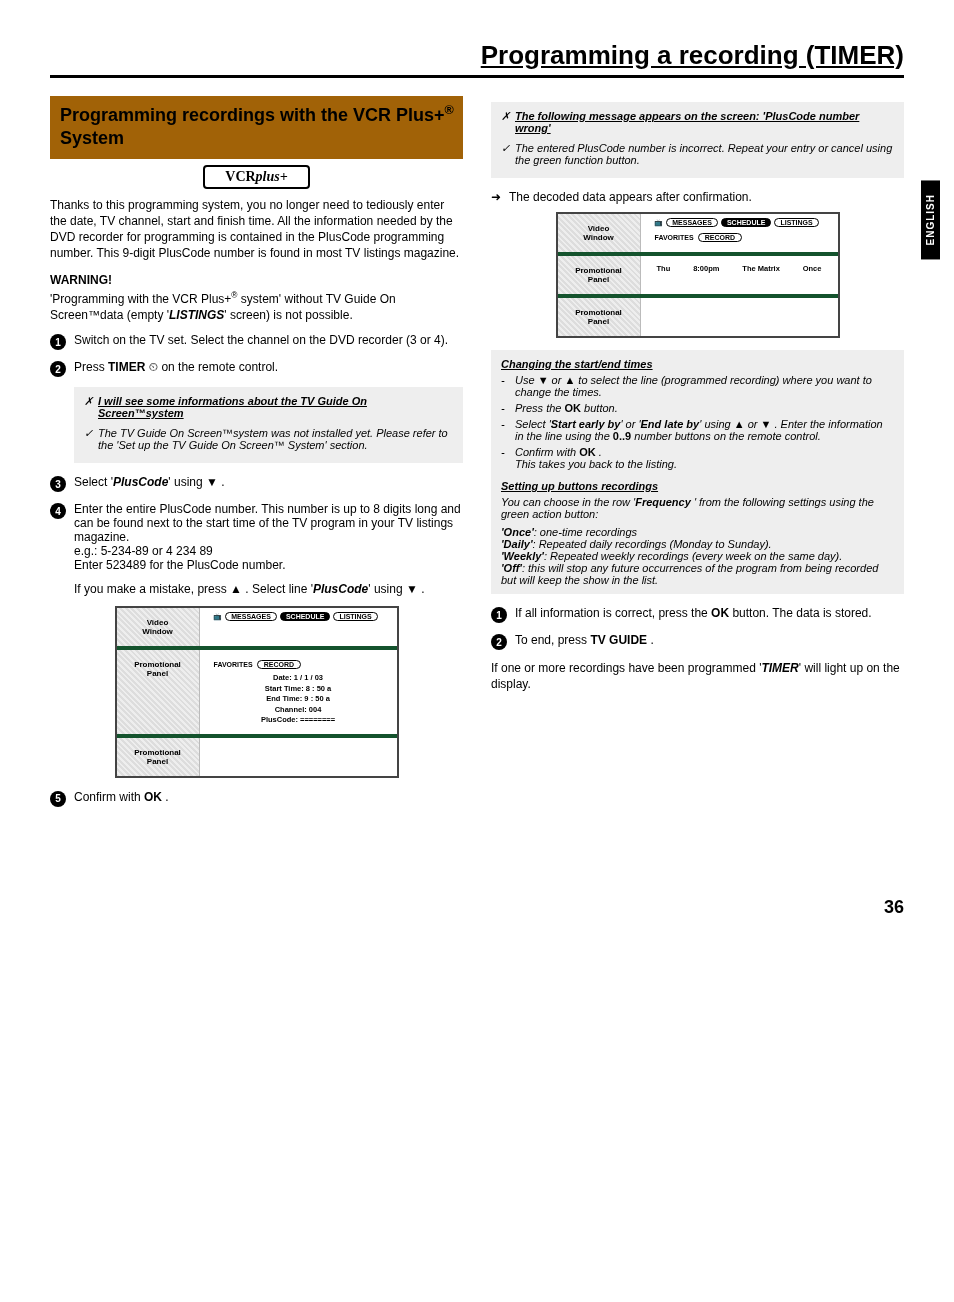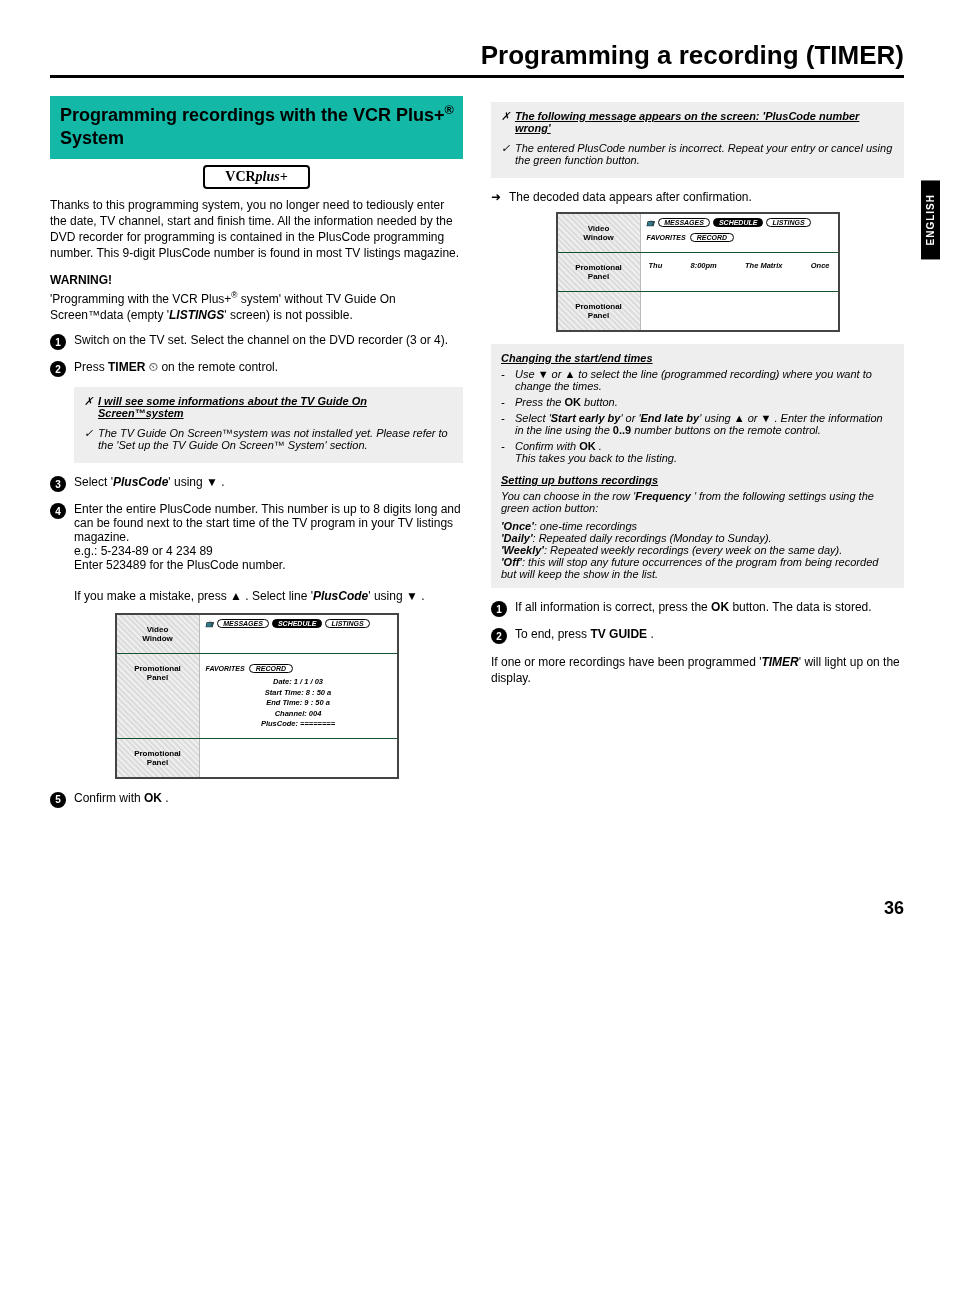--- a/index.html
+++ b/index.html
@@ -10,35 +10,36 @@
     padding: 40px 50px;
     width: 954px;
     box-sizing: border-box;
     position: relative;
   }
   .page-title {
     font-size: 26px;
     font-weight: bold;
     text-align: right;
     margin: 0 0 4px 0;
+    text-decoration: underline;
   }
   .title-rule {
     border: none;
     border-top: 3px solid #000;
     margin: 0 0 18px 0;
   }
   .columns {
     display: flex;
     gap: 28px;
   }
   .col {
     flex: 1;
   }
   .section-heading {
-    background: #14b8a6;
+    background: #a16207;
     padding: 6px 6px 8px 10px;
     font-size: 18px;
     font-weight: bold;
     line-height: 1.3;
     margin-bottom: 6px;
   }
   .sup { font-size: 0.7em; vertical-align: super; }
   .logo-row {
     text-align: center;
     margin: 2px 0 8px 0;
@@ -97,34 +98,33 @@
   }
   .gb-line { font-style: italic; margin-bottom: 4px; display: flex; }
   .gb-line .mark { flex: 0 0 14px; }
   .italic { font-style: italic; }
   .screen {
     margin: 8px auto 12px auto;
     width: 280px;
     border: 2px solid #444;
     background: #fff;
   }
-  .screen-row { display: flex; border-bottom: 1px solid #14532d; }
+  .screen-row { display: flex; border-bottom: 4px solid #14532d; }
   .screen-row:last-child { border-bottom: none; }
   .side-panel {
     width: 78px;
     background: repeating-linear-gradient(45deg,#ddd,#ddd 2px,#eee 2px,#eee 4px);
     font-size: 8px; font-weight: bold; text-align: center;
     padding: 10px 2px;
     border-right: 1px solid #bbb;
   }
   .screen-right {
     flex: 1;
     font-size: 8px;
-    padding: 4px 6px;
-    font-style: italic;
+    padding: 4px 14px;
   }
   .tabs {
     display: flex; gap: 3px; font-size: 7px; font-weight: bold;
     margin-bottom: 3px; align-items: center;
   }
   .tab {
     border: 1px solid #000; border-radius: 6px; padding: 0 5px;
   }
   .tab.sel { background: #000; color: #fff; }
   .pillrow { display: flex; gap: 4px; font-size: 7px; font-weight: bold; align-items: center; margin-top: 6px; }
@@ -207,21 +207,21 @@
       <div class="step-body">
         <span>Select '</span><span class="bold italic">PlusCode</span><span>' using </span><span class="tri-down"></span> .
       </div>
     </div>
 
     <div class="step">
       <span class="step-num">4</span>
       <div class="step-body">
         <div>Enter the entire PlusCode number. This number is up to 8 digits long and can be found next to the start time of the TV program in your TV listings magazine.</div>
         <div>e.g.: 5-234-89 or 4 234 89</div>
-        <div style="margin-bottom:17px;">Enter 523489 for the PlusCode number.</div>
+        <div style="margin-bottom:10px;">Enter 523489 for the PlusCode number.</div>
         <div>
           <span>If you make a mistake, press </span><span class="tri-up"></span><span> . Select line '</span><span class="bold italic">PlusCode</span><span>' using </span><span class="tri-down"></span> .
         </div>
       </div>
     </div>
 
     <div class="screen">
       <div class="screen-row">
         <div class="side-panel" style="white-space:pre-line;">Video
 Window</div>

